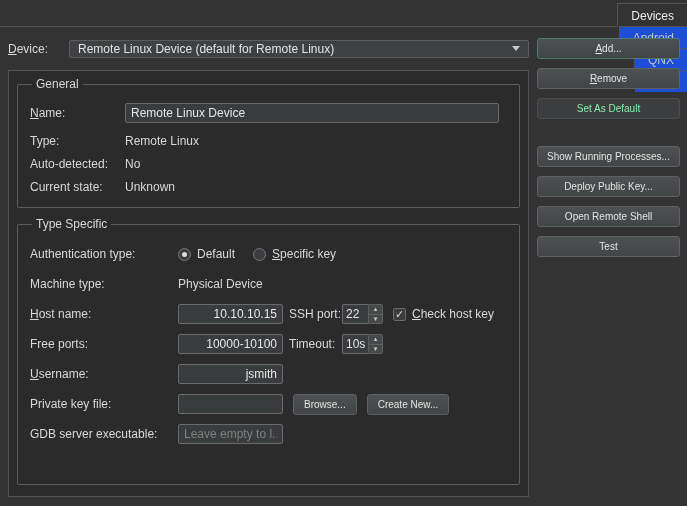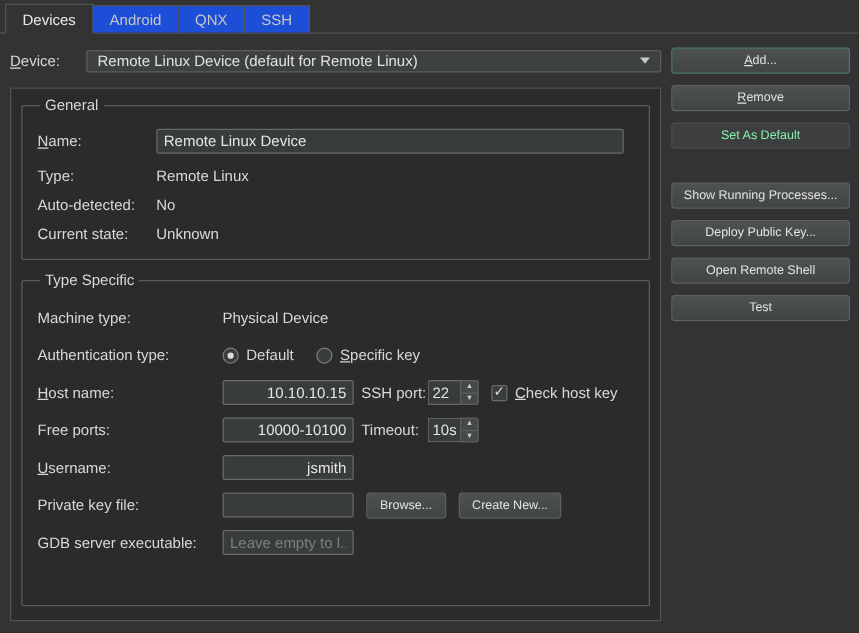--- a/index.html
+++ b/index.html
@@ -12,20 +12,21 @@
   }
   u { text-decoration: underline; }
 
   
   .tabbar {
     display: flex;
     align-items: flex-end;
     padding: 3px 0 0 4px;
     border-bottom: 1px solid #535353;
     height: 27px;
+    flex-direction: column;
   }
   .tab {
     padding: 4px 13px 4px 13px;
     background: #1d4ed8;
     border: 1px solid #535353;
     border-bottom: none;
     color: #c6c6c6;
     margin-right: -1px;
     cursor: default;
     height: 22px;
@@ -223,36 +224,36 @@
           <div class="g-row">
             <span class="g-label">Current state:</span>
             <span class="g-value">Unknown</span>
           </div>
         </fieldset>
 
         <fieldset class="group group-ts">
           <legend>Type Specific</legend>
 
           <div class="t-row">
-            <span class="t-label">Machine type:</span>
-            <span>Physical Device</span>
-          </div>
-
-          <div class="t-row">
             <span class="t-label">Authentication type:</span>
             <div class="radio-group">
               <span class="radio-item">
                 <span class="radio on"></span>
                 <span>Default</span>
               </span>
               <span class="radio-item">
                 <span class="radio"></span>
                 <span><u>S</u>pecific key</span>
               </span>
             </div>
+          </div>
+
+          <div class="t-row">
+            <span class="t-label">Machine type:</span>
+            <span>Physical Device</span>
           </div>
 
           <div class="t-row">
             <span class="t-label"><u>H</u>ost name:</span>
             <input class="field w-small" value="10.10.10.15" style="">
             <span class="mid-label">SSH port:</span>
             <div class="spin">
               <input class="field" value="22" style="">
               <div class="spin-btns">
                 <div class="spin-up">▲</div>

